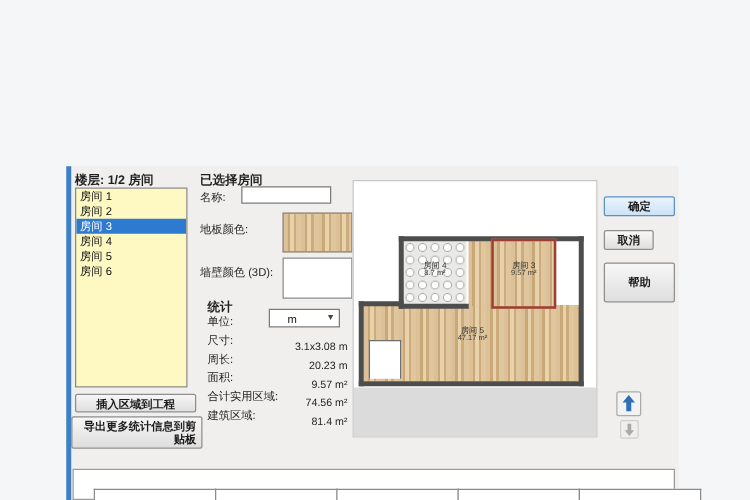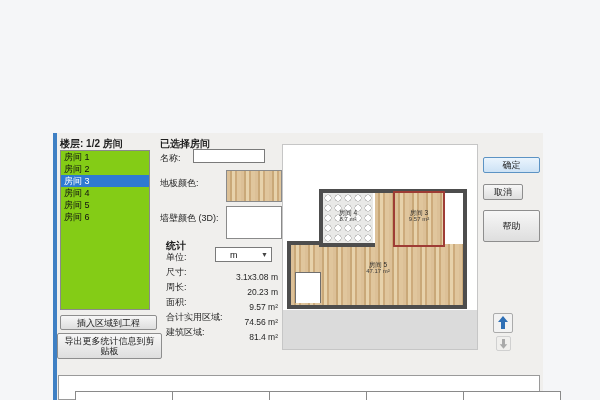--- a/index.html
+++ b/index.html
@@ -10,28 +10,28 @@
   .abs { position:absolute; }
 
   
   .dialog { left:53px; top:133px; width:490px; height:267px; background:#f0efed; }
   .blue-edge { left:53px; top:133px; width:4px; height:267px; background:#3f80c4; }
 
   .lbl { font-size:9px; color:#1f1f1f; white-space:nowrap; }
   .sect { font-size:10px; color:#1f1f1f; white-space:nowrap;font-weight:bold; }
 
   
-  .room-list { left:60px; top:150px; width:90px; height:160px; background:#84cc16;
+  .room-list { left:60px; top:150px; width:90px; height:160px; background:#fef9c3;
                border:1px solid #8a8a8a; overflow:hidden; }
   .room-item { font-size:9px; line-height:12px; padding-left:3px; color:#111; cursor:default; }
   .room-item.sel { background:#2f7ad1; color:#fff; }
 
   .btn { background:linear-gradient(#f7f7f7,#dedede); border:1px solid #8e8e8e;
-         border-radius:2px; font-size:9px; color:#1a1a1a; text-align:center;
-         display:flex; align-items:center; justify-content:center; line-height:10px; }
+         border-radius:2px; font-size:9px; color:#1a1a1a; text-align:right;
+         display:flex; align-items:center; justify-content:center; line-height:10px;font-weight:bold; }
   .btn-default { background:linear-gradient(#eaf4fd,#cde2f5); border-color:#5c93c4; }
 
   
   .input { background:#fff; border:1px solid #7a7a7a; }
   .swatch { border:1px solid #8a8a8a; }
   .wood { background-color:#d6b98e;
           background-image:repeating-linear-gradient(90deg,
             #dcc097 0 3px, #c9a878 3px 5px, #e7d2ab 5px 8px, #cdab7c 8px 10px, #e0c69d 10px 14px); }
   .tiles { background-color:#e9e9e7;
            background-image:radial-gradient(circle at 5px 5px, #ffffff 2.6px, #9d9d9b 3.1px, #e9e9e7 3.8px);

